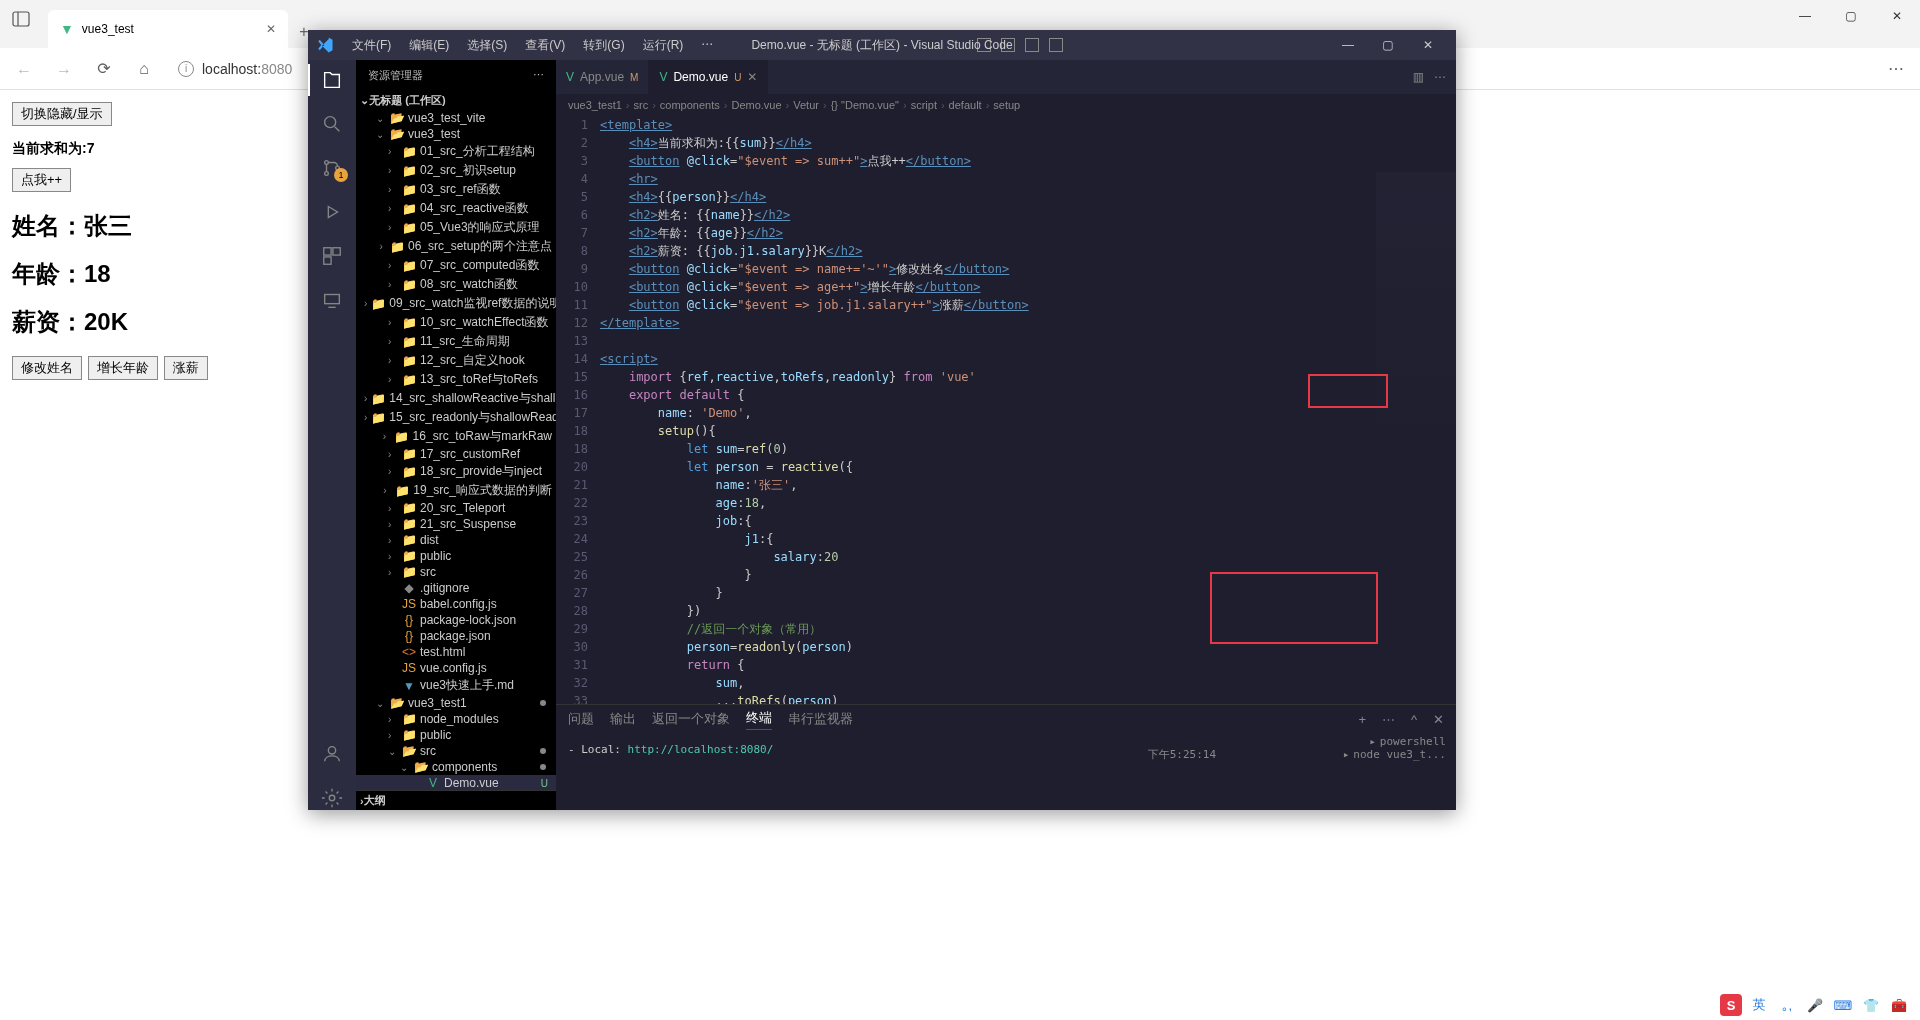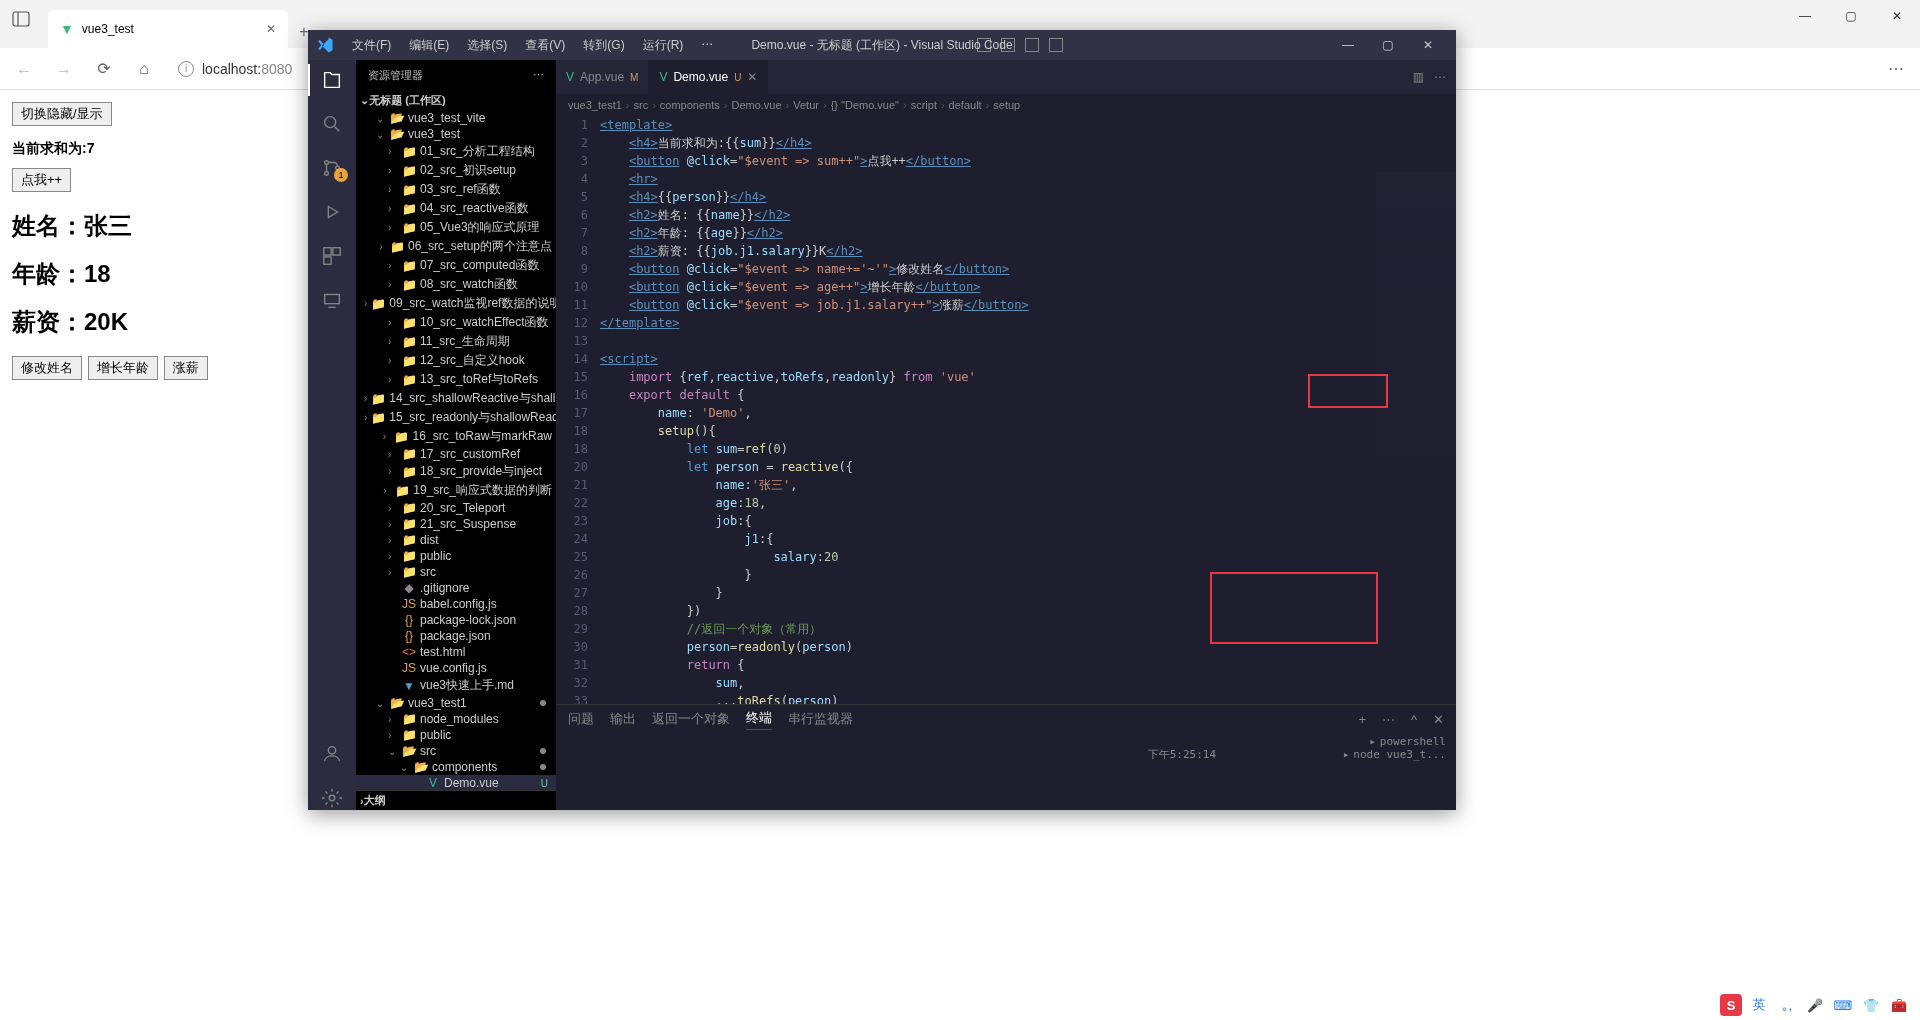--- a/index.html
+++ b/index.html
@@ -584,20 +584,21 @@
             <span class="tt active">终端</span>
             <span class="tt">串行监视器</span>
 
           <span style="margin-left:auto">+</span>
           <span>⋯</span>
           <span>^</span>
           <span>✕</span>
         </div>
         <div class="term-content">
           <div style="height:6px"></div>
+          <div>  <span>- Local:</span>   <span style="color:#4ec9b0">http://localhost:8080/</span></div>
           <div class="timestamp">下午5:25:14</div>
           <div class="term-right">
             <div>▸ <span>powershell</span></div>
             <div>▸ <span>node vue3_t...</span></div>
           </div>
         </div>
       </div>
     </div>
   </div>
 </div>

